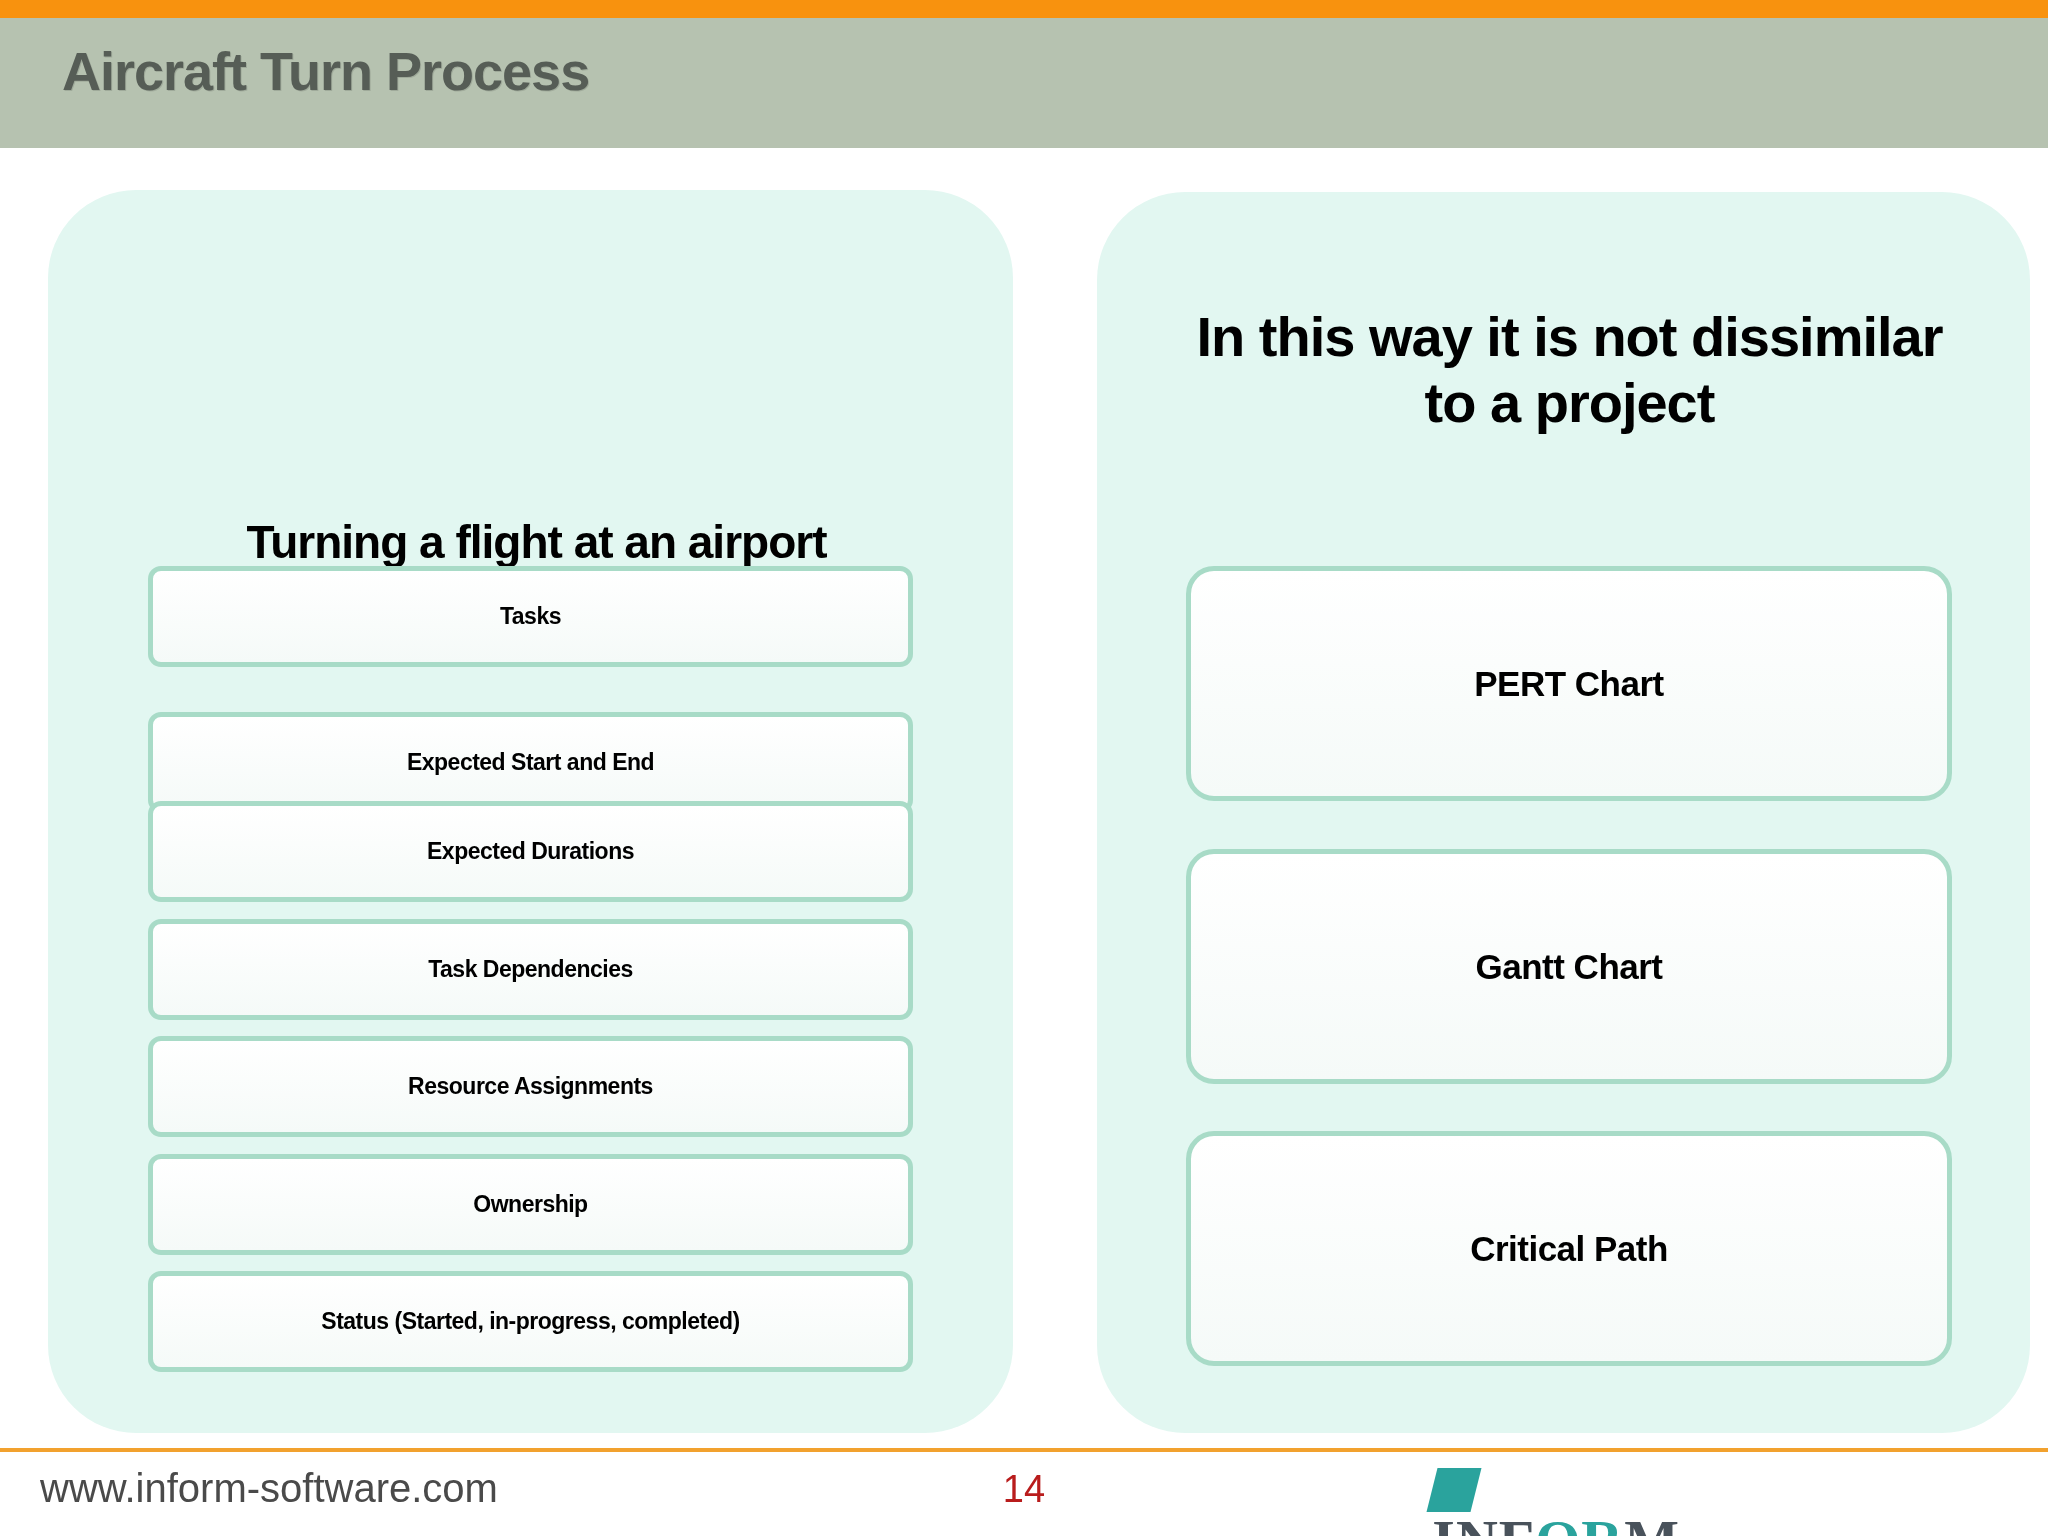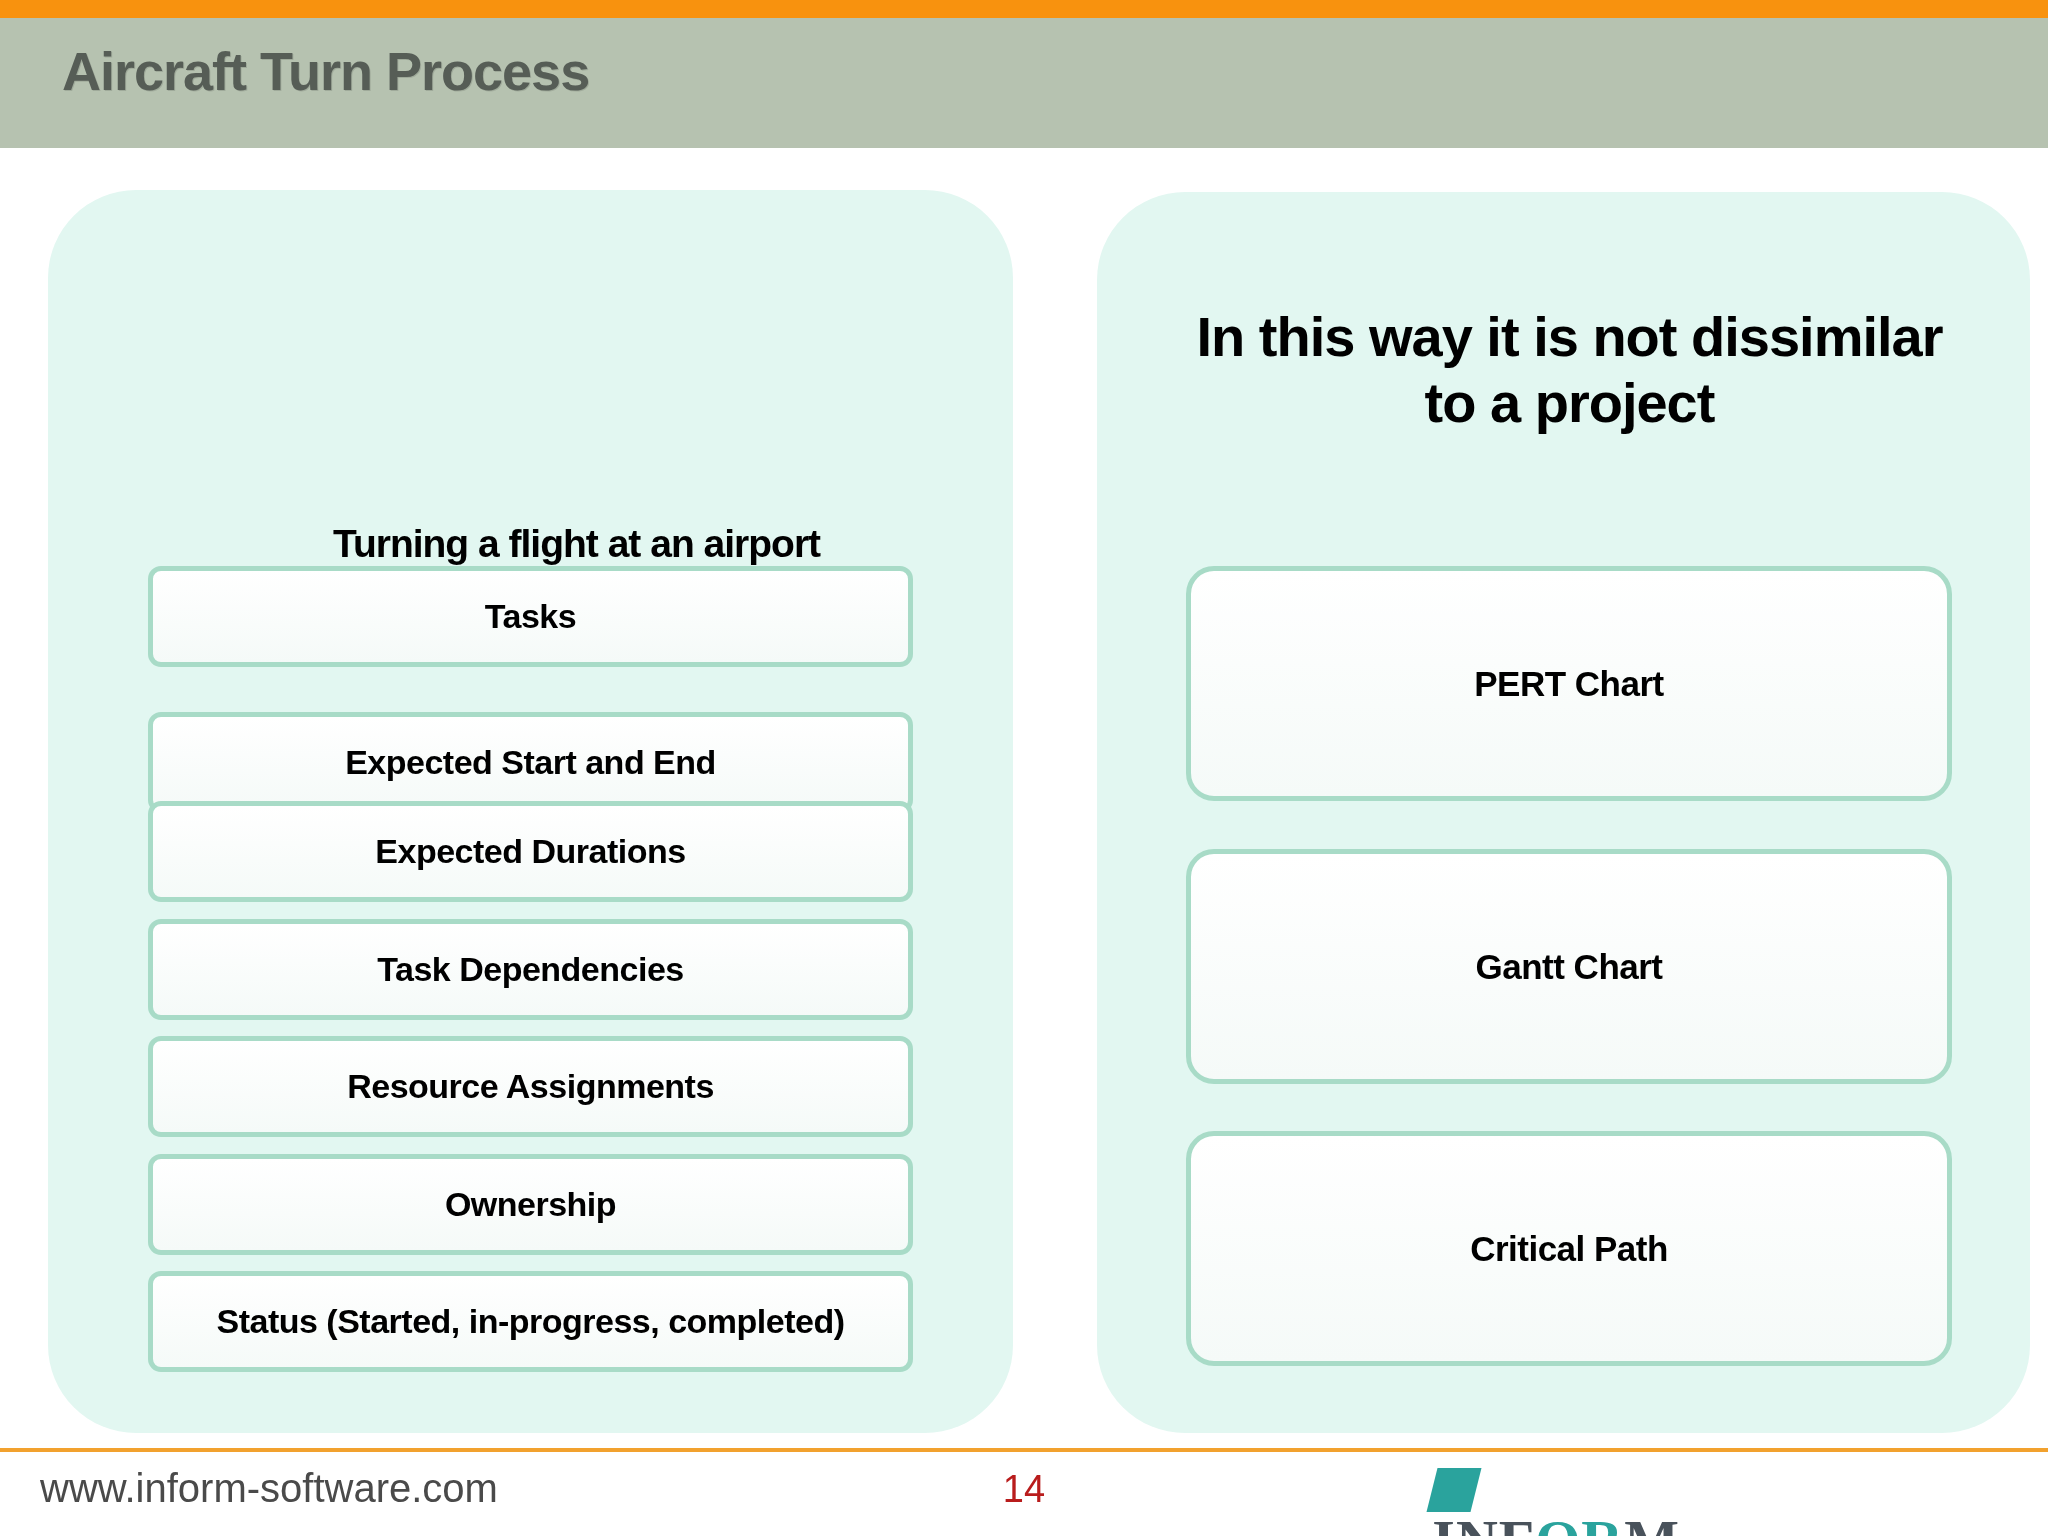--- a/index.html
+++ b/index.html
@@ -30,30 +30,30 @@
     font-size:54px;font-weight:bold;letter-spacing:-1px;
     color:var(--header-title);text-shadow:1px 1px 0 rgba(0,0,0,0.12);}
 
   
   .panel{position:absolute;background:var(--panel-bg);border-radius:88px;}
   .panel-left{left:48px;top:190px;width:965px;height:1243px;}
   .panel-right{left:1097px;top:192px;width:933px;height:1241px;}
 
   .panel-title{position:absolute;left:0;width:100%;text-align:center;
     font-weight:bold;color:var(--text-black);letter-spacing:-1px;padding-left:12px;}
-  .panel-left .panel-title{top:332px;font-size:39px;margin-left:40px;}
+  .panel-left .panel-title{top:325px;font-size:46px;}
   .panel-right .panel-title{top:112px;font-size:56px;line-height:1.18;}
 
   
   .pbox{position:absolute;display:flex;align-items:center;justify-content:center;
     background:linear-gradient(180deg,var(--box-fill-top) 0%,var(--box-fill-bottom) 100%);
     border:5px solid var(--box-border);
     font-weight:bold;color:var(--text-black);text-align:center;}
   .panel-left .pbox{left:100px;width:765px;height:101px;border-radius:13px;
-    font-size:34px;letter-spacing:-0.5px;}
+    font-size:23px;letter-spacing:-0.5px;}
   .panel-right .pbox{left:89px;width:766px;height:235px;border-radius:28px;
     font-size:35px;letter-spacing:-0.5px;}
 
   .lrow0{top:376px;} .lrow1{top:522px;} .lrow2{top:611px;}
   .lrow3{top:729px;} .lrow4{top:846px;} .lrow5{top:964px;} .lrow6{top:1081px;}
   .rrow0{top:374px;} .rrow1{top:657px;} .rrow2{top:939px;}
 
   
   .footer-line{position:absolute;left:0;top:1448px;width:2048px;height:4px;
     background:var(--footer-line);}

